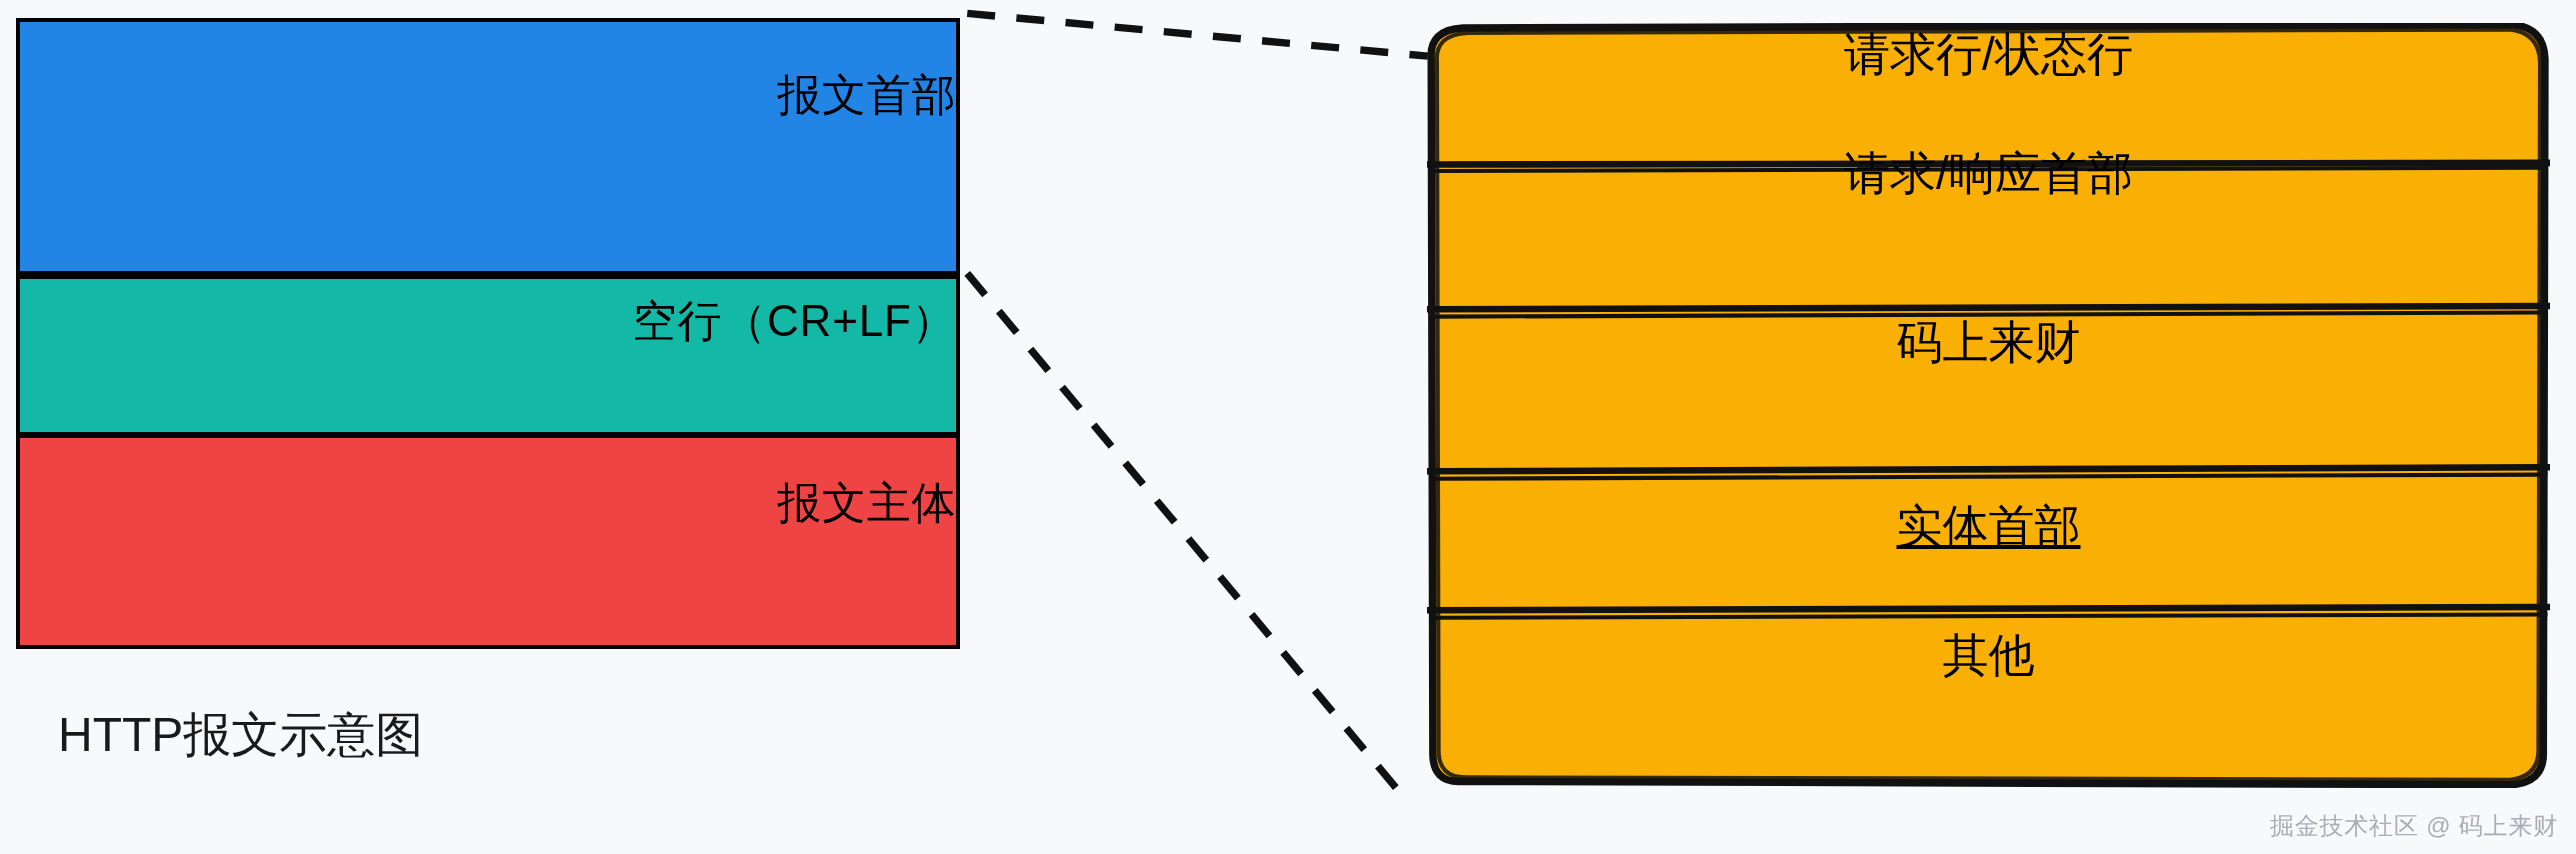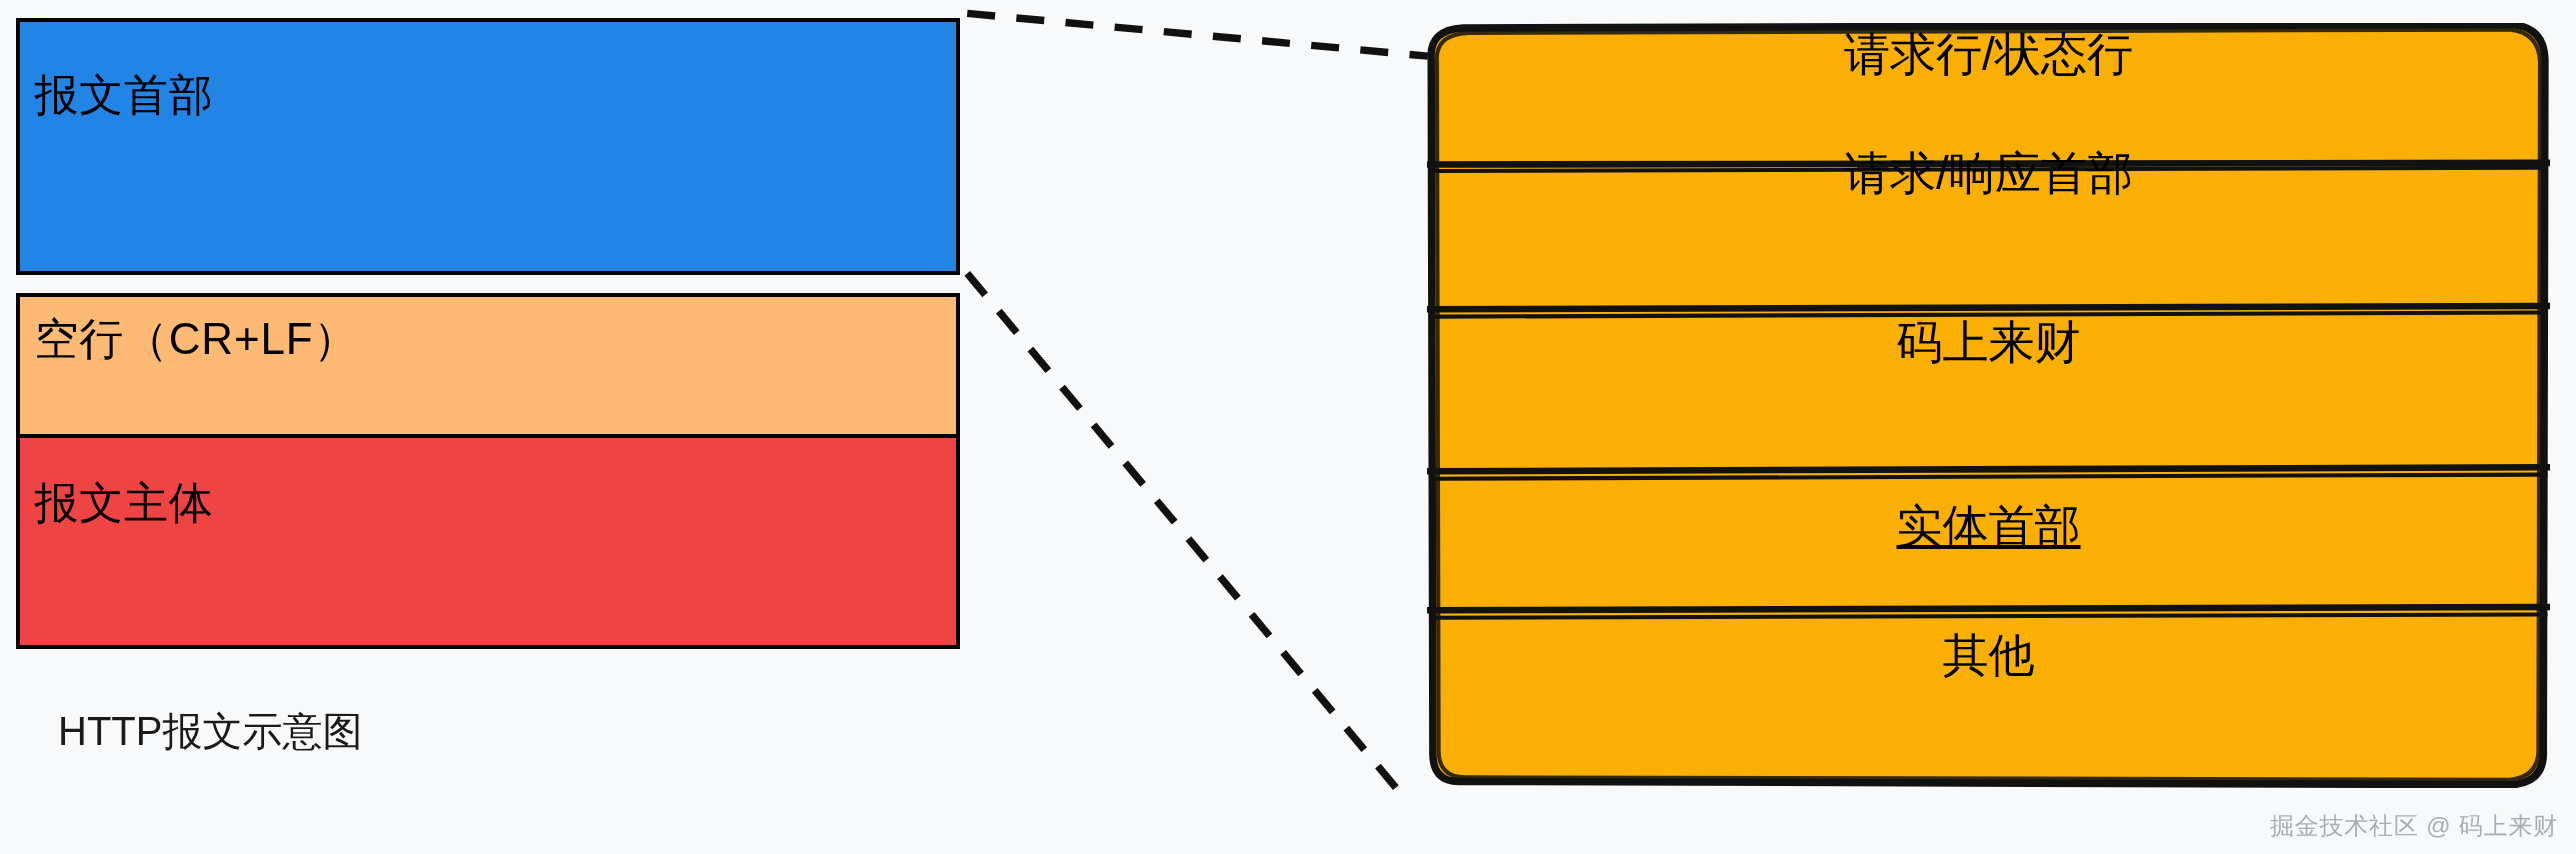--- a/index.html
+++ b/index.html
@@ -24,59 +24,59 @@
     top: 18px;
     width: 944px;
     height: 632px;
   }
   .msg-band {
     position: absolute;
     left: 0;
     box-sizing: border-box;
     border: 4.1px solid #000000;
     display: flex;
-    justify-content: flex-start;
+    justify-content: flex-end;
     padding-left: 14px;
   }
   .msg-band-label {
     font-size: 44px;
     color: #000000;
     line-height: 1;
     white-space: nowrap;
     letter-spacing: 0.8px;
   }
   #band-header {
     top: 0;
     width: 944px;
     height: 257px;
     background: #2285e5;
   }
   #band-header .msg-band-label { margin-top: 51px; }
 
   #band-blankline {
-    top: 275px;
+    top: 257px;
     width: 944px;
     height: 161px;
-    background: #fdba74;
+    background: #14b8a6;
   }
   #band-blankline .msg-band-label { margin-top: 20px; }
 
   #band-body {
     top: 416px;
     width: 944px;
     height: 215px;
     background: #ef4444;
   }
   #band-body .msg-band-label { margin-top: 43px; }
 
   #left-caption {
     position: absolute;
     left: 58px;
     top: 711px;
-    font-size: 40px;
+    font-size: 48px;
     color: #1a1a1a;
     line-height: 1;
     white-space: nowrap;
   }
 
   
   #connectors {
     position: absolute;
     left: 0;
     top: 0;

